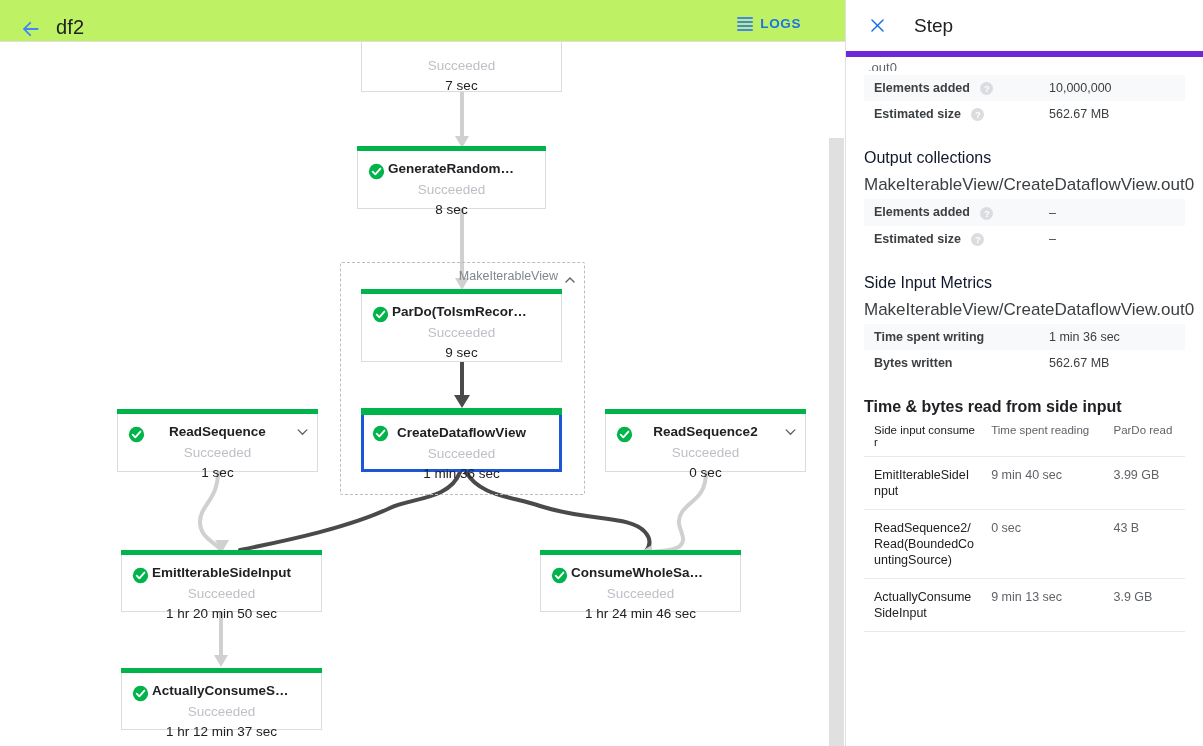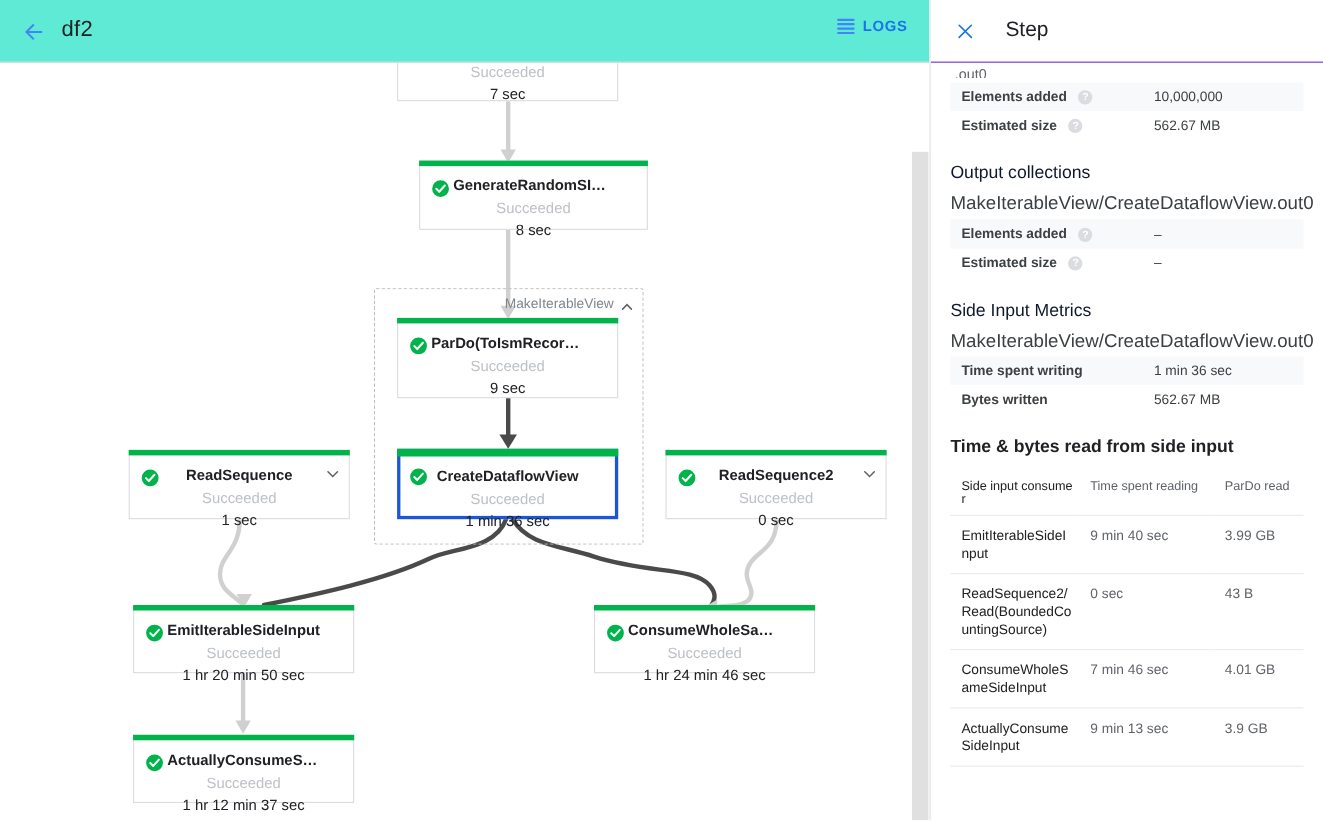--- a/index.html
+++ b/index.html
@@ -11,35 +11,35 @@
     overflow: hidden;
   }
   #app { position: relative; width: 1203px; height: 746px; background:#fff; }
 
   
   #left-pane {
     position: absolute; left: 0; top: 0; width: 845px; height: 746px;
     background: #fff; overflow: hidden;
   }
   #topbar {
-    position: absolute; left:0; top:0; width: 845px; height: 57px;
-    background:#5eead4; border-bottom: 1px solid #e0e0e0; z-index: 30;
+    position: absolute; left:0; top:0; width: 845px; height: 42px;
+    background:#bef264; border-bottom: 1px solid #e0e0e0; z-index: 30;
   }
   #back-btn {
     position:absolute; left: 14px; top: 12px; width: 34px; height: 34px;
     display:flex; align-items:center; justify-content:center;
     cursor:pointer; border-radius:50%;
   }
   #back-btn svg { display:block; }
   #job-title {
     position:absolute; left: 56px; top: 16px;
     font-size: 20px; color: #202124; font-weight: 400; letter-spacing:.2px;
   }
   #logs-btn {
-    position:absolute; right: 20px; top: 16px;
+    position:absolute; right: 44px; top: 16px;
     display:flex; align-items:center; gap:7px;
     color:#1a73e8; font-size: 13.5px; font-weight:600; letter-spacing:.6px;
     cursor:pointer;
   }
   .logs-icon { display:flex; flex-direction:column; gap:2px; width:16px; }
   .logs-icon i { display:block; height:2px; background:#4285f4; border-radius:1px; }
   .logs-icon i:nth-child(1){ width:16px; }
   .logs-icon i:nth-child(2){ width:16px; }
   .logs-icon i:nth-child(3){ width:16px; }
   .logs-icon i:nth-child(4){ width:16px; }
@@ -108,21 +108,21 @@
   #divider {
     position:absolute; left: 845px; top:0; width:1px; height:746px; background:#e0e0e0; z-index:40;
   }
 
   
   #right-pane {
     position:absolute; left: 846px; top:0; width: 357px; height:746px;
     background:#fff; overflow:hidden;
   }
   #panel-head {
-    position:relative; height:57px; border-bottom:1px solid #6d28d9;
+    position:relative; height:57px; border-bottom:6px solid #6d28d9;
     display:flex; align-items:center; padding-left: 16px;
   }
   #close-btn {
     width:30px; height:30px; display:flex; align-items:center; justify-content:center;
     cursor:pointer; color:#1a73e8;
   }
   #panel-title {
     margin-left: 22px; font-size: 19px; color:#202124; font-weight:400;
   }
   #panel-body { position:relative; padding: 0 18px 0 18px; }
@@ -147,21 +147,21 @@
   .sec-title {
     font-size: 16px; color:#0f172a; font-weight:400; margin: 22px 0 8px 0;
   }
   .sec-sub {
     font-size: 17px; color:#3c4043; font-weight:400; margin-bottom: 4px;
   }
   .sub-head {
     font-size: 16px; color:#202124; font-weight:700; margin: 22px 0 0 0;
   }
 
-  .si-table { width:100%; border-collapse: collapse; margin-top: 14px; }
+  .si-table { width:100%; border-collapse: collapse; margin-top: 2px; }
   .si-table th {
     text-align:left; font-size:11.5px; color:#5f6368; font-weight:400;
     padding: 6px 6px 8px 10px; border-bottom:1px solid #e8eaed; vertical-align: top;
   }
   .si-table td {
     font-size:12.5px; color:#3c4043; font-weight:400;
     padding: 10px 6px 10px 10px; border-bottom:1px solid #e8eaed;
     vertical-align: top; line-height: 16px;
   }
   .si-table th.c-consumer, .si-table td.c-consumer { width: 115px; word-break: break-all; color:#202124; }
@@ -220,21 +220,21 @@
             </svg>
         </span>
       </div>
 
       <div class="node clipped" style="left:361px; top:22px; width:201px; height:70px;">
         <div class="topbar-accent"></div>
         <div class="st">Succeeded</div>
         <div class="dur">7 sec</div>
       </div>
 
-      <div class="node" style="left:381px; top:146px; width:208px; height:63px;">
+      <div class="node" style="left:357px; top:146px; width:189px; height:63px;">
         <div class="topbar-accent"></div>
         <span class="check">
           <svg width="17" height="17" viewBox="0 0 20 20">
               <circle cx="10" cy="10" r="9" fill="#00b34a"></circle>
               <path d="M5.5 10.2 L8.6 13.3 L14.6 6.6" stroke="#fff" stroke-width="2.2" fill="none" stroke-linecap="round" stroke-linejoin="round"></path>
             </svg>
         </span>
         <div class="nm">GenerateRandomSIData</div>
         <div class="st">Succeeded</div>
         <div class="dur">8 sec</div>
@@ -452,25 +452,20 @@
             <td class="c-consumer">EmitIterableSideInput</td>
             <td class="c-time">9 min 40 sec</td>
             <td class="c-bytes">3.99 GB</td>
           </tr>
           <tr>
             <td class="c-consumer">ReadSequence2/Read(BoundedCountingSource)</td>
             <td class="c-time">0 sec</td>
             <td class="c-bytes">43 B</td>
           </tr>
           <tr>
-            <td class="c-consumer">ConsumeWholeSameSideInput</td>
-            <td class="c-time">7 min 46 sec</td>
-            <td class="c-bytes">4.01 GB</td>
-          </tr>
-          <tr>
             <td class="c-consumer">ActuallyConsumeSideInput</td>
             <td class="c-time">9 min 13 sec</td>
             <td class="c-bytes">3.9 GB</td>
           </tr>
         </tbody>
       </table>
     </div>
   </div>
 </div>
 

